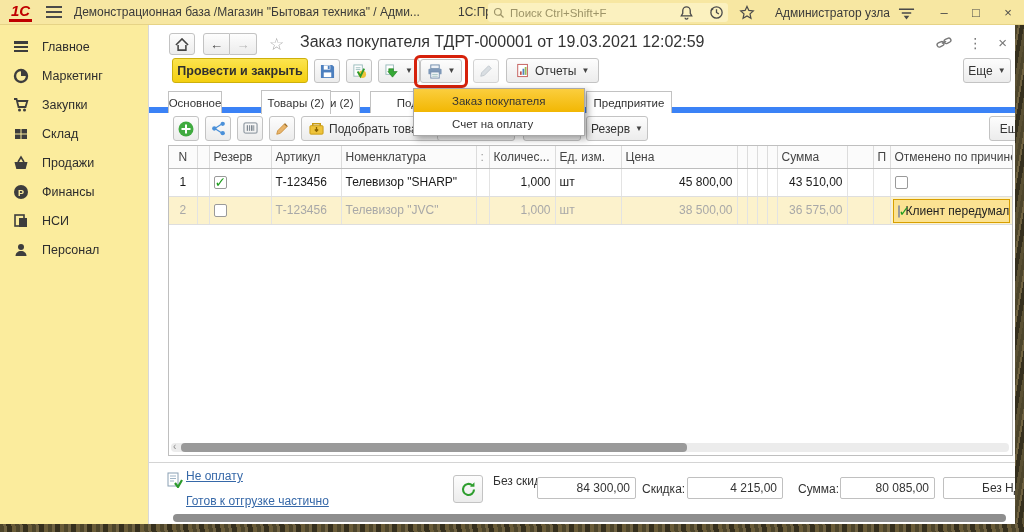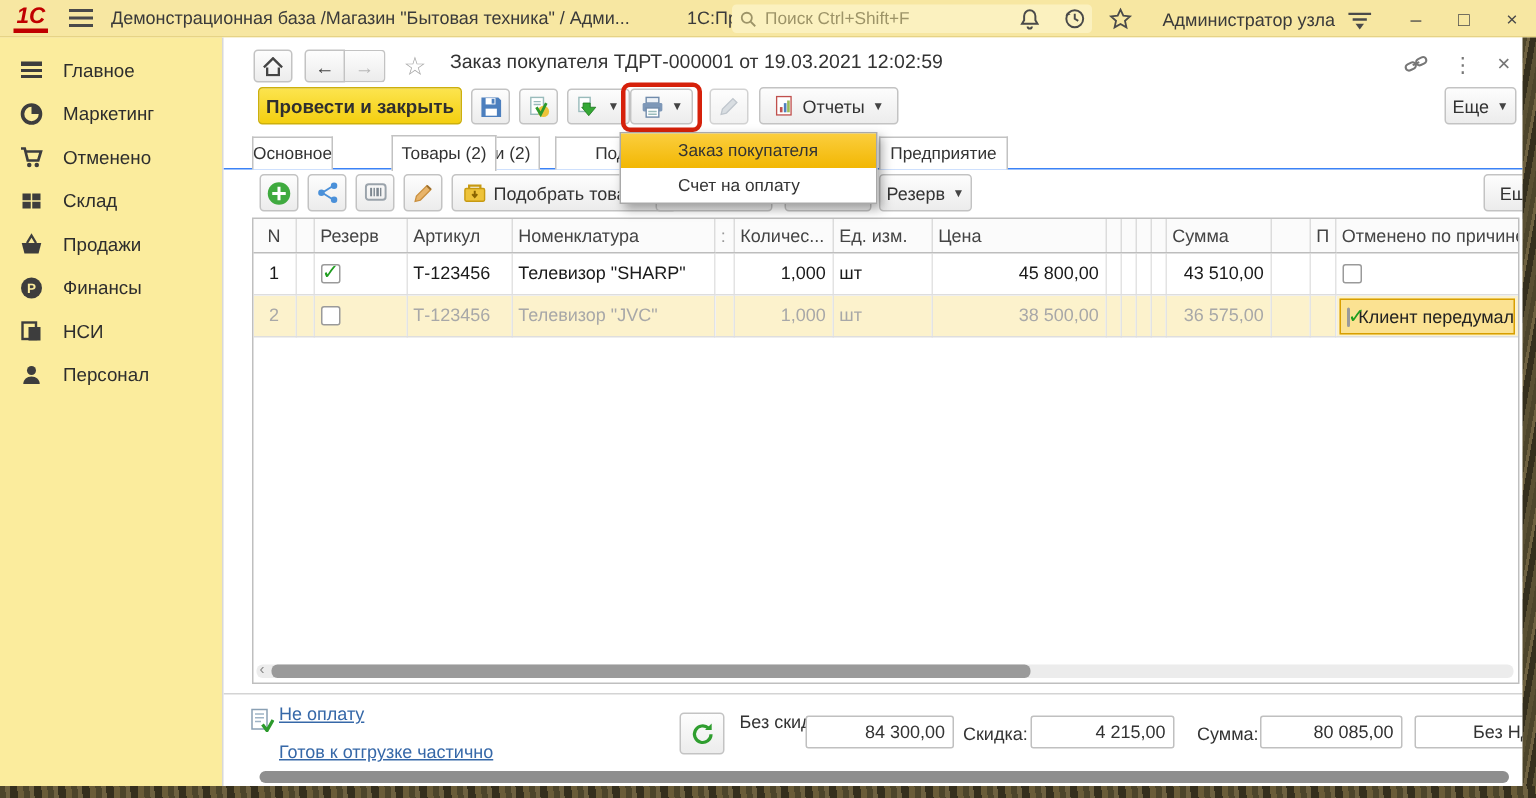--- a/index.html
+++ b/index.html
@@ -37,39 +37,39 @@
   .ibtn { width:26px; height:24px; }
   .caret { font-size:8px; color:#444; line-height:8px; }
 
   
   .dh-home { left:20px; top:8px; width:26px; height:22px; }
   .dh-nav { left:54px; top:8px; display:flex; }
   .dh-nav .btn { width:27px; height:22px; border-radius:0; }
   .dh-nav .btn:first-child { border-radius:3px 0 0 3px; }
   .dh-nav .btn:last-child { border-radius:0 3px 3px 0; border-left:none; }
   .dh-star { left:120px; top:9px; font-size:17px; color:#a7a7a7; }
-  .dh-title { left:151px; top:8px; font-size:13px; color:#333; white-space:nowrap; }
+  .dh-title { left:151px; top:8px; font-size:16px; color:#333; white-space:nowrap; }
   .dh-right { right:8px; top:9px; display:flex; gap:16px; align-items:center; }
   .kebab { font-size:14px; color:#777; letter-spacing:0; }
   .dh-close { font-size:15px; color:#777; }
 
   
   .t-post { left:23px; top:33px; width:136px; height:25px; background:linear-gradient(#fce44e,#f4cf10); border:1px solid #cdb00c; border-radius:3px; font-size:12.5px; font-weight:bold; color:#2f2f2f; display:flex; align-items:center; justify-content:center; }
   .tb-save { left:165px; top:34px; }
   .tb-postdoc { left:197px; top:34px; }
   .tb-createfrom { left:229px; top:34px; width:42px; height:24px; }
   .tb-print { left:271px; top:34px; width:42px; height:24px; }
   .tb-pencil { left:324px; top:34px; }
   .tb-reports { left:357px; top:33px; height:25px; padding:0 9px; }
   .tb-more1 { left:814px; top:33px; width:48px; height:25px; }
 
   .redbox { left:265px; top:30px; width:54px; height:33px; border:3px solid #d6210b; border-radius:6px; z-index:40; }
 
   
-  .tabstrip { position:absolute; left:0; top:65px; width:867px; height:23px; border-bottom:1px solid #3b82f6; }
+  .tabstrip { position:absolute; left:0; top:65px; width:867px; height:23px; border-bottom:6px solid #3b82f6; }
   .tab { position:absolute; top:1px; height:22px; background:#fff; border:1px solid #c2c2c2; border-bottom:none; display:flex; align-items:center; justify-content:center; font-size:11.5px; color:#333; overflow:hidden; white-space:nowrap; }
   .tab.active { top:0; height:24px; z-index:2; }
 
   
   .tt-row .ibtn { position:absolute; top:0; }
   .tt-pick { left:152px; top:91px; width:150px; height:25px; justify-content:flex-start; padding-left:7px; overflow:hidden; white-space:nowrap; }
   .tt-hidA { left:288px; top:91px; width:78px; height:25px; }
   .tt-hidB { left:374px; top:91px; width:58px; height:25px; }
   .tt-reserve { left:437px; top:91px; width:62px; height:25px; }
   .tt-more { left:840px; top:91px; width:46px; height:25px; }
@@ -181,21 +181,21 @@
         <path d="M8 8V1.5A6.5 6.5 0 0 1 14.5 8z" fill="#3d3d3d"></path>
       </svg>
     <span>Маркетинг</span>
   </div>
   <div class="sb-item">
     <svg width="16" height="16" viewBox="0 0 16 16">
         <path d="M1 2h2.5l2 8h7l1.8-6H4.2" fill="none" stroke="#3d3d3d" stroke-width="1.8"></path>
         <circle cx="6.5" cy="13" r="1.5" fill="#3d3d3d"></circle>
         <circle cx="11.5" cy="13" r="1.5" fill="#3d3d3d"></circle>
       </svg>
-    <span>Отменено</span>
+    <span>Закупки</span>
   </div>
   <div class="sb-item">
     <svg width="16" height="16" viewBox="0 0 16 16">
         <g fill="#3d3d3d">
           <rect x="2" y="3" width="5.5" height="4.5"></rect>
           <rect x="8.5" y="3" width="5.5" height="4.5"></rect>
           <rect x="2" y="8.5" width="5.5" height="4.5"></rect>
           <rect x="8.5" y="8.5" width="5.5" height="4.5"></rect>
         </g>
       </svg>

